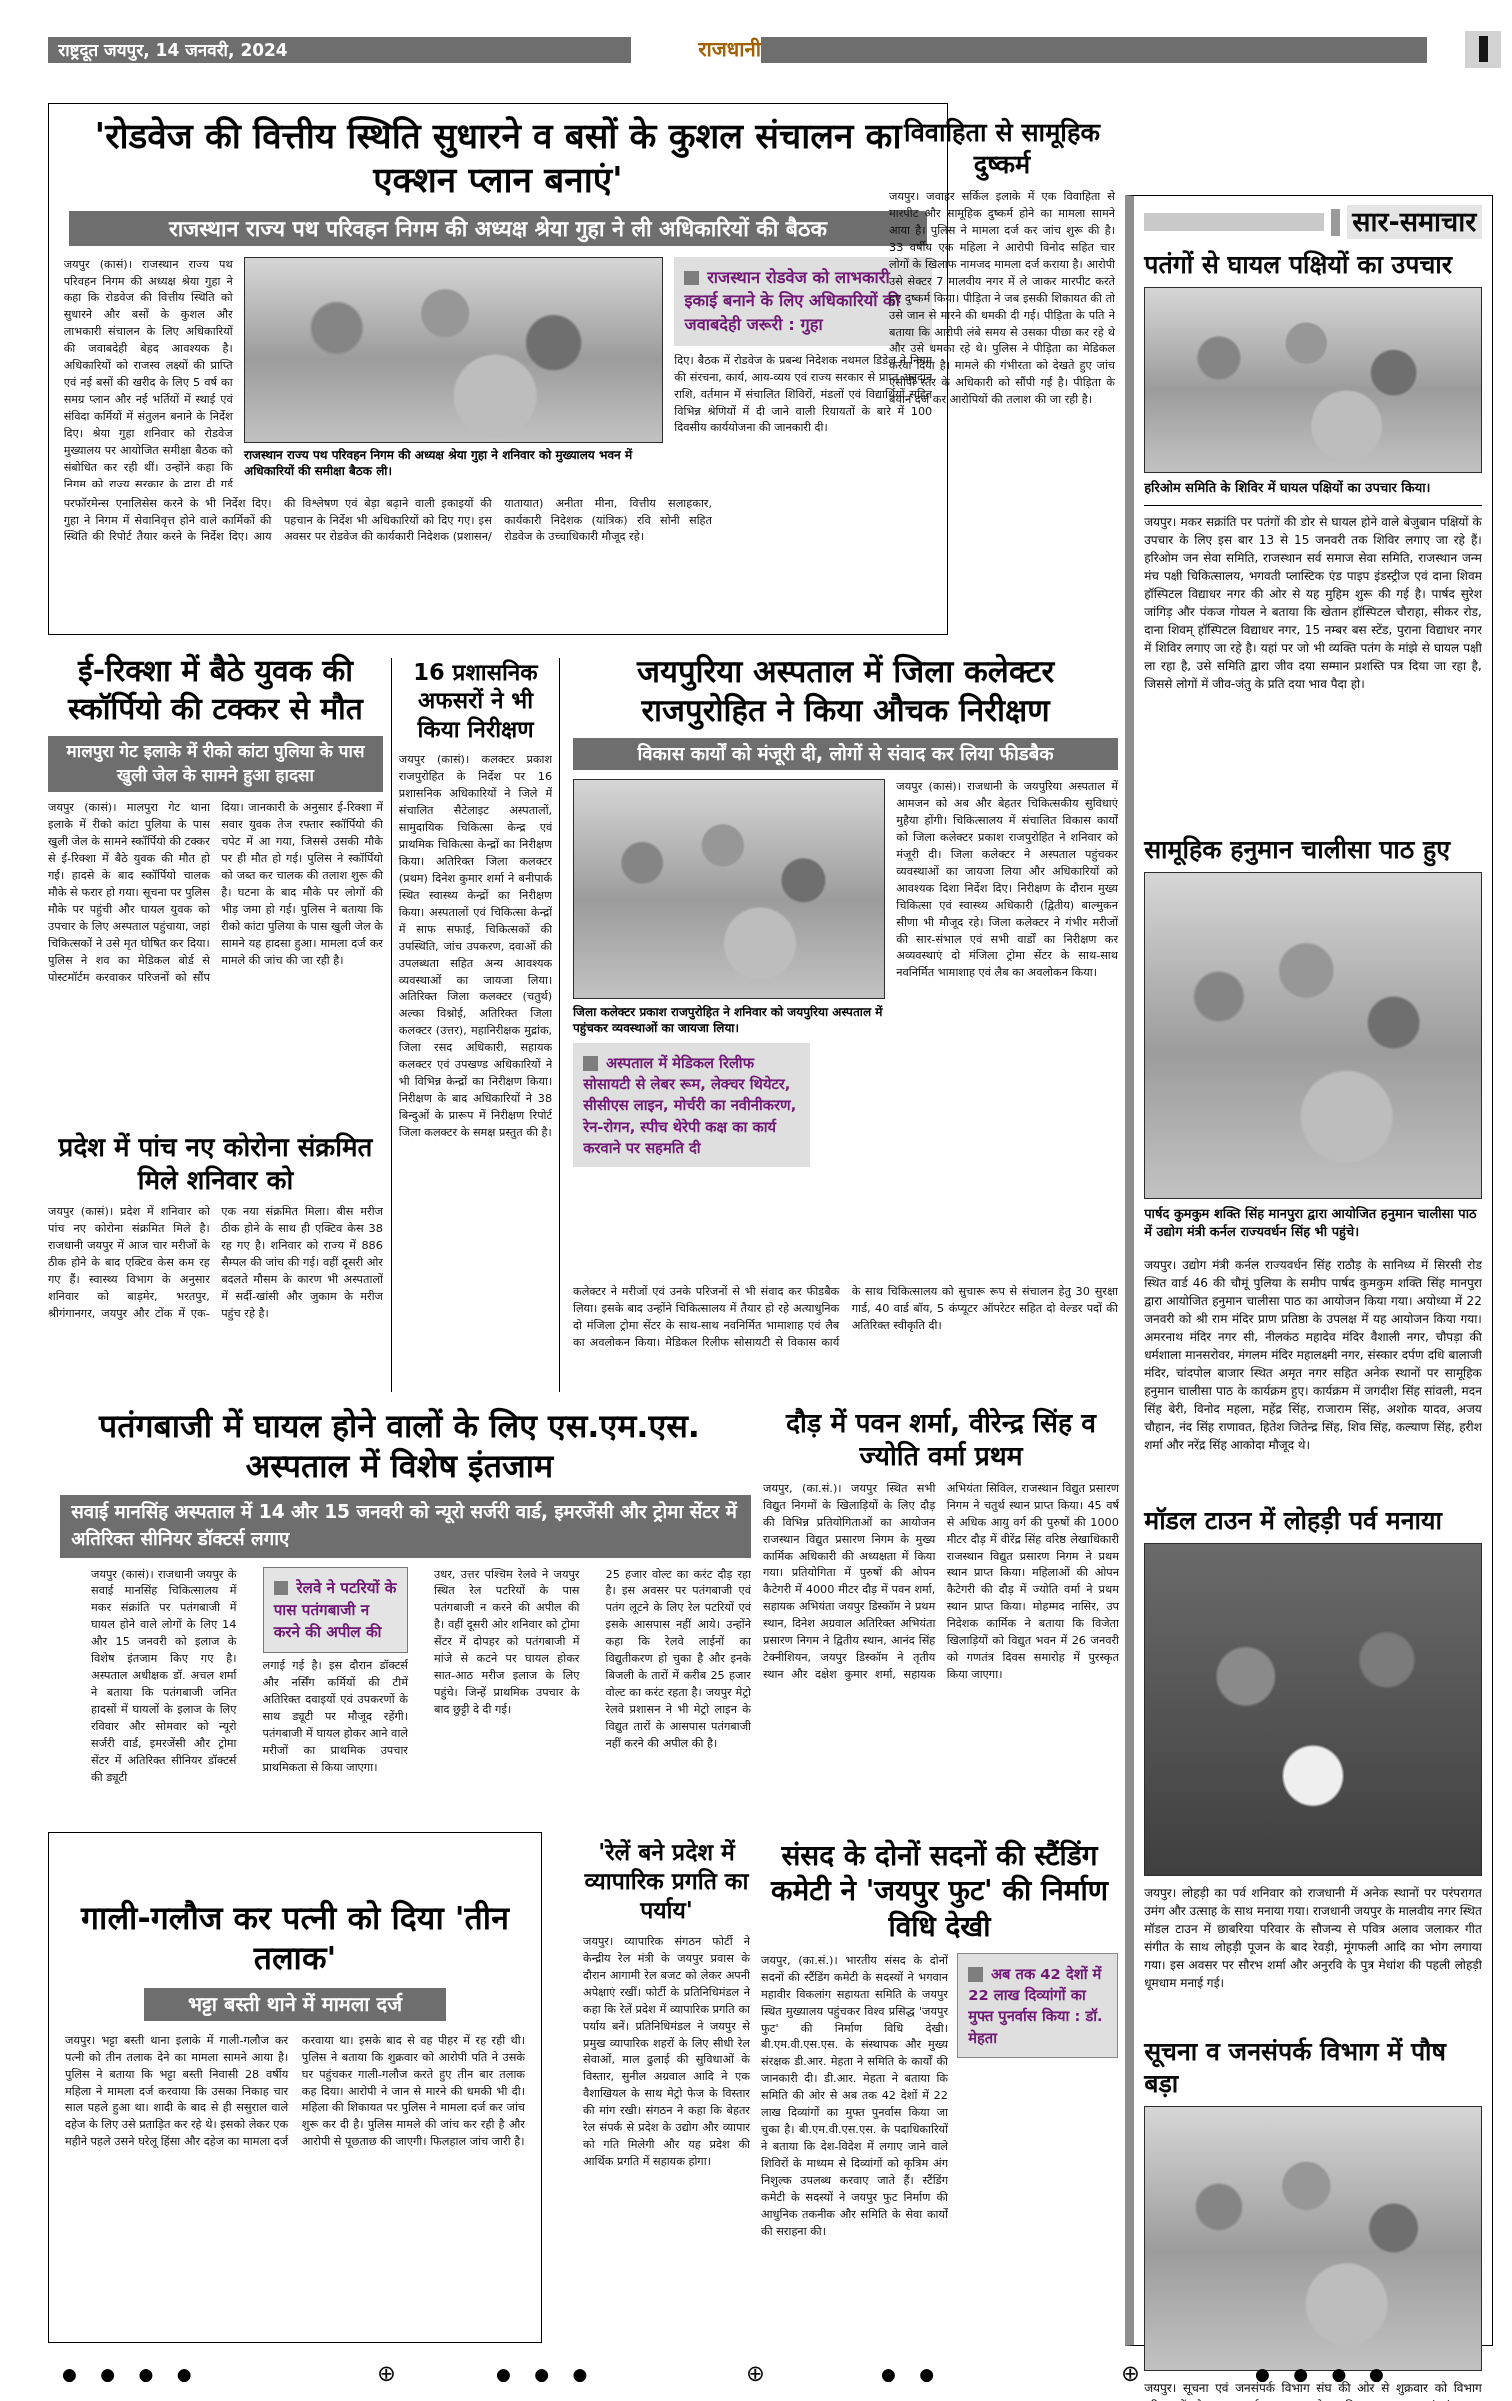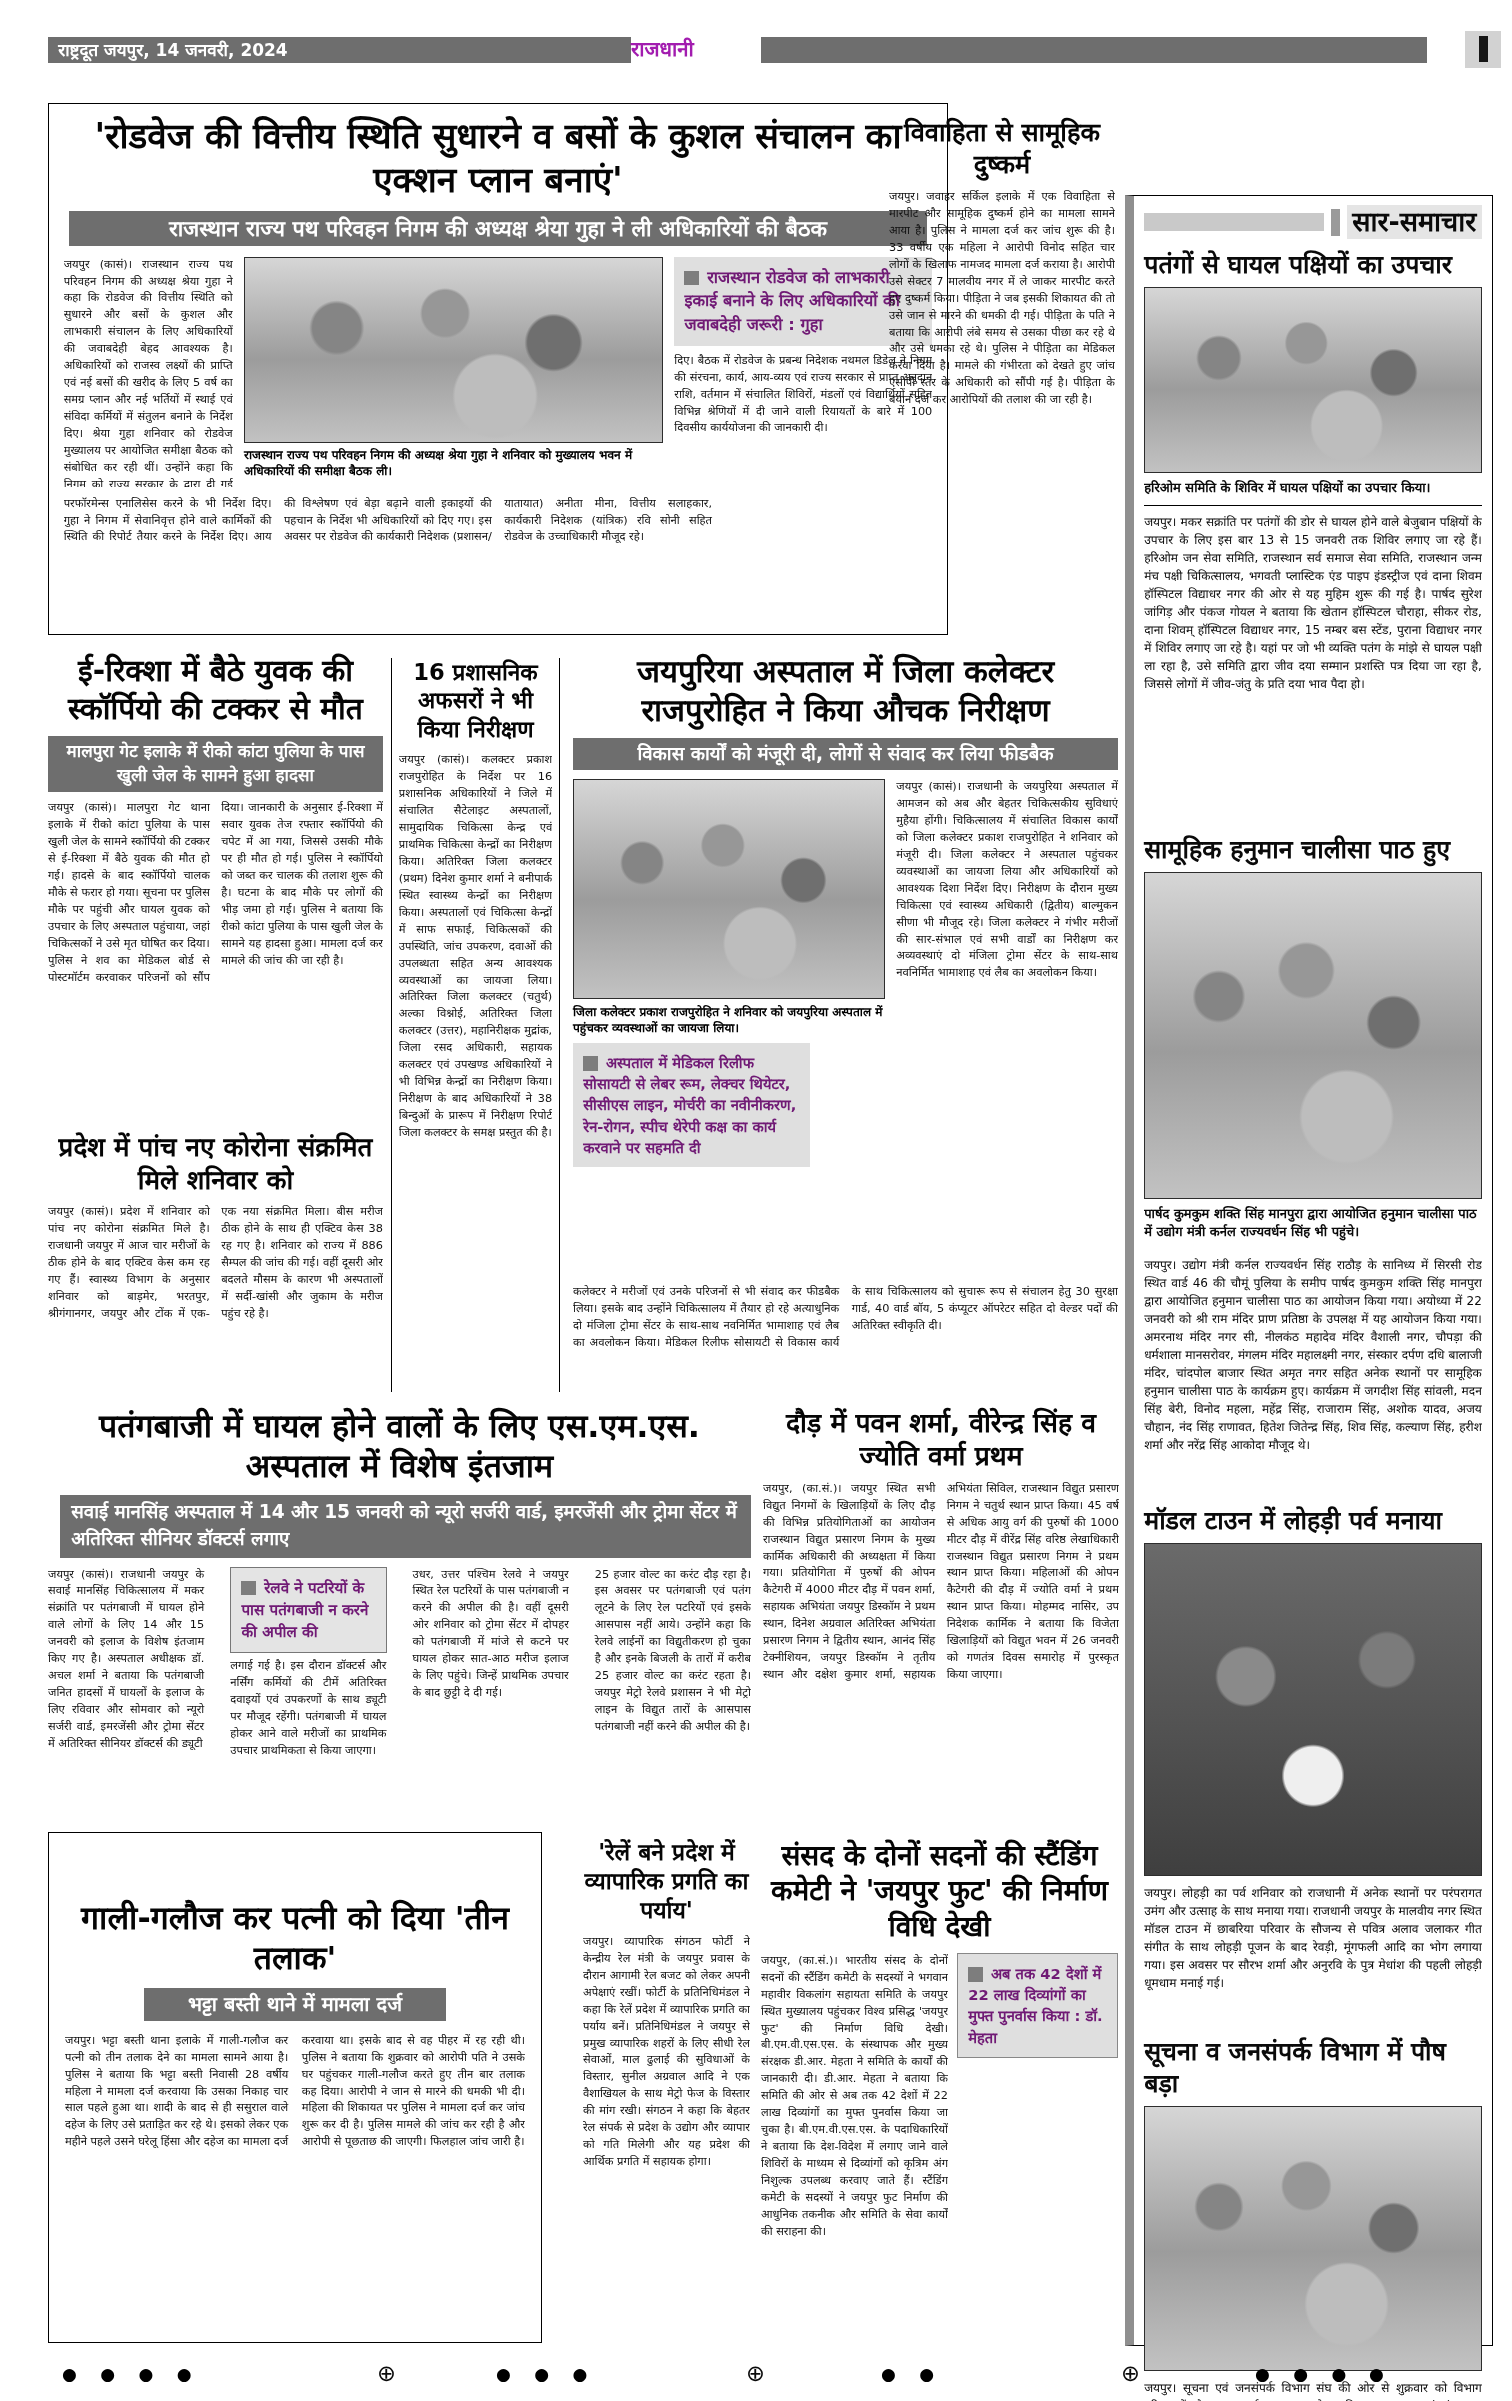--- a/index.html
+++ b/index.html
@@ -1,20 +1,20 @@
 <!DOCTYPE html>
 <html style="font-size:9px"><head>
 <meta charset="utf-8">
 <style>
   html,body{margin:0;padding:0;background:#e9e9e9;}
   body{font-family:"DejaVu Sans",sans-serif;}
   .page{position:relative;width:1512px;height:2401px;background:#ffffff;margin:0 auto;overflow:hidden;color:#0a0a0a;}
   .abs{position:absolute;}
   .masthead{background:#6e6e6e;color:#fff;font-weight:bold;font-size:17px;line-height:26px;padding-left:10.2px;}
-  .section-box{background:#ffffff;color:#a21caf;font-weight:bold;font-size:20.3px;text-align:left;line-height:33px;}
+  .section-box{background:#ffffff;color:#a16207;font-weight:bold;font-size:20.3px;text-align:right;line-height:33px;}
   .corner{background:#d2d2d2;display:flex;align-items:center;justify-content:center;}
   .corner .bar{width:9px;height:26px;background:#161616;}
   .story-box{border:1.7px solid #000;box-sizing:border-box;}
   .hl{font-weight:bold;text-align:center;color:#050505;line-height:1.26;}
   .graybar{background:#6e6e6e;color:#fff;font-weight:bold;text-align:center;}
   .bodytxt{font-size:11.3px;line-height:1.5;text-align:justify;color:#111;}
   .cap{font-weight:bold;font-size:12px;line-height:1.35;color:#000;}
   .inset{background:#dfdfdf;font-weight:bold;line-height:1.45;color:#701a75;padding:9px 10.2px;box-sizing:border-box;}
   .inset .sq{display:inline-block;width:14.7px;height:14.7px;background:#7d7d7d;margin-right:8px;vertical-align:middle;}
   .ph{border:1.1px solid #2d2d2d;box-sizing:border-box;background:
@@ -131,21 +131,21 @@
         <div class="inset" style="font-size:14.7px;width:237px;"><span class="sq"></span><span>अस्पताल में मेडिकल रिलीफ सोसायटी से लेबर रूम, लेक्चर थियेटर, सीसीएस लाइन, मोर्चरी का नवीनीकरण, रेन-रोगन, स्पीच थेरेपी कक्ष का कार्य करवाने पर सहमति दी</span></div>
       </div>
       <div class="bodytxt" style="flex:1;height:497px;overflow:hidden;">जयपुर (कासं)। राजधानी के जयपुरिया अस्पताल में आमजन को अब और बेहतर चिकित्सकीय सुविधाएं मुहैया होंगी। चिकित्सालय में संचालित विकास कार्यों को जिला कलेक्टर प्रकाश राजपुरोहित ने शनिवार को मंजूरी दी। जिला कलेक्टर ने अस्पताल पहुंचकर व्यवस्थाओं का जायजा लिया और अधिकारियों को आवश्यक दिशा निर्देश दिए। निरीक्षण के दौरान मुख्य चिकित्सा एवं स्वास्थ्य अधिकारी (द्वितीय) बाल्मुकन सीणा भी मौजूद रहे। जिला कलेक्टर ने गंभीर मरीजों की सार-संभाल एवं सभी वार्डों का निरीक्षण कर अव्यवस्थाएं दो मंजिला ट्रोमा सेंटर के साथ-साथ नवनिर्मित भामाशाह एवं लैब का अवलोकन किया।</div>
     </div>
     <div class="bodytxt" style="margin-top:8px;column-count:2;column-gap:12.4px;height:147px;overflow:hidden;">कलेक्टर ने मरीजों एवं उनके परिजनों से भी संवाद कर फीडबैक लिया। इसके बाद उन्होंने चिकित्सालय में तैयार हो रहे अत्याधुनिक दो मंजिला ट्रोमा सेंटर के साथ-साथ नवनिर्मित भामाशाह एवं लैब का अवलोकन किया। मेडिकल रिलीफ सोसायटी से विकास कार्य के साथ चिकित्सालय को सुचारू रूप से संचालन हेतु 30 सुरक्षा गार्ड, 40 वार्ड बॉय, 5 कंप्यूटर ऑपरेटर सहित दो वेल्डर पदों की अतिरिक्त स्वीकृति दी।</div>
   </div>
 
   <div class="abs" style="left:48px;top:1406px;width:703px;">
     <div class="hl" style="font-size:32px;">पतंगबाजी में घायल होने वालों के लिए एस.एम.एस. अस्पताल में विशेष इंतजाम</div>
     <div class="graybar" style="margin-top:8px;font-size:18.6px;line-height:1.45;padding:4.5px 11.3px;text-align:left;margin-left:12px;">सवाई मानसिंह अस्पताल में 14 और 15 जनवरी को न्यूरो सर्जरी वार्ड, इमरजेंसी और ट्रोमा सेंटर में अतिरिक्त सीनियर डॉक्टर्स लगाए</div>
-    <div style="display:flex;gap:26px;margin-top:9px;height:226px;overflow:hidden;">
+    <div style="display:flex;gap:26px;margin-top:9px;height:226px;overflow:hidden;margin-left:43px;">
       <div class="bodytxt" style="flex:1;">जयपुर (कासं)। राजधानी जयपुर के सवाई मानसिंह चिकित्सालय में मकर संक्रांति पर पतंगबाजी में घायल होने वाले लोगों के लिए 14 और 15 जनवरी को इलाज के विशेष इंतजाम किए गए है। अस्पताल अधीक्षक डॉ. अचल शर्मा ने बताया कि पतंगबाजी जनित हादसों में घायलों के इलाज के लिए रविवार और सोमवार को न्यूरो सर्जरी वार्ड, इमरजेंसी और ट्रोमा सेंटर में अतिरिक्त सीनियर डॉक्टर्स की ड्यूटी</div>
       <div style="flex:1;">
         <div class="inset" style="font-size:15.2px;border:1.1px solid #777;background:#e4e4e4;"><span class="sq"></span><span>रेलवे ने पटरियों के पास पतंगबाजी न करने की अपील की</span></div>
         <div class="bodytxt" style="margin-top:5.6px;">लगाई गई है। इस दौरान डॉक्टर्स और नर्सिंग कर्मियों की टीमें अतिरिक्त दवाइयों एवं उपकरणों के साथ ड्यूटी पर मौजूद रहेंगी। पतंगबाजी में घायल होकर आने वाले मरीजों का प्राथमिक उपचार प्राथमिकता से किया जाएगा।</div>
       </div>
       <div class="bodytxt" style="flex:1;">उधर, उत्तर पश्चिम रेलवे ने जयपुर स्थित रेल पटरियों के पास पतंगबाजी न करने की अपील की है। वहीं दूसरी ओर शनिवार को ट्रोमा सेंटर में दोपहर को पतंगबाजी में मांजे से कटने पर घायल होकर सात-आठ मरीज इलाज के लिए पहुंचे। जिन्हें प्राथमिक उपचार के बाद छुट्टी दे दी गई।</div>
       <div class="bodytxt" style="flex:1;">25 हजार वोल्ट का करंट दौड़ रहा है। इस अवसर पर पतंगबाजी एवं पतंग लूटने के लिए रेल पटरियों एवं इसके आसपास नहीं आये। उन्होंने कहा कि रेलवे लाईनों का विद्युतीकरण हो चुका है और इनके बिजली के तारों में करीब 25 हजार वोल्ट का करंट रहता है। जयपुर मेट्रो रेलवे प्रशासन ने भी मेट्रो लाइन के विद्युत तारों के आसपास पतंगबाजी नहीं करने की अपील की है।</div>
     </div>
   </div>
 

